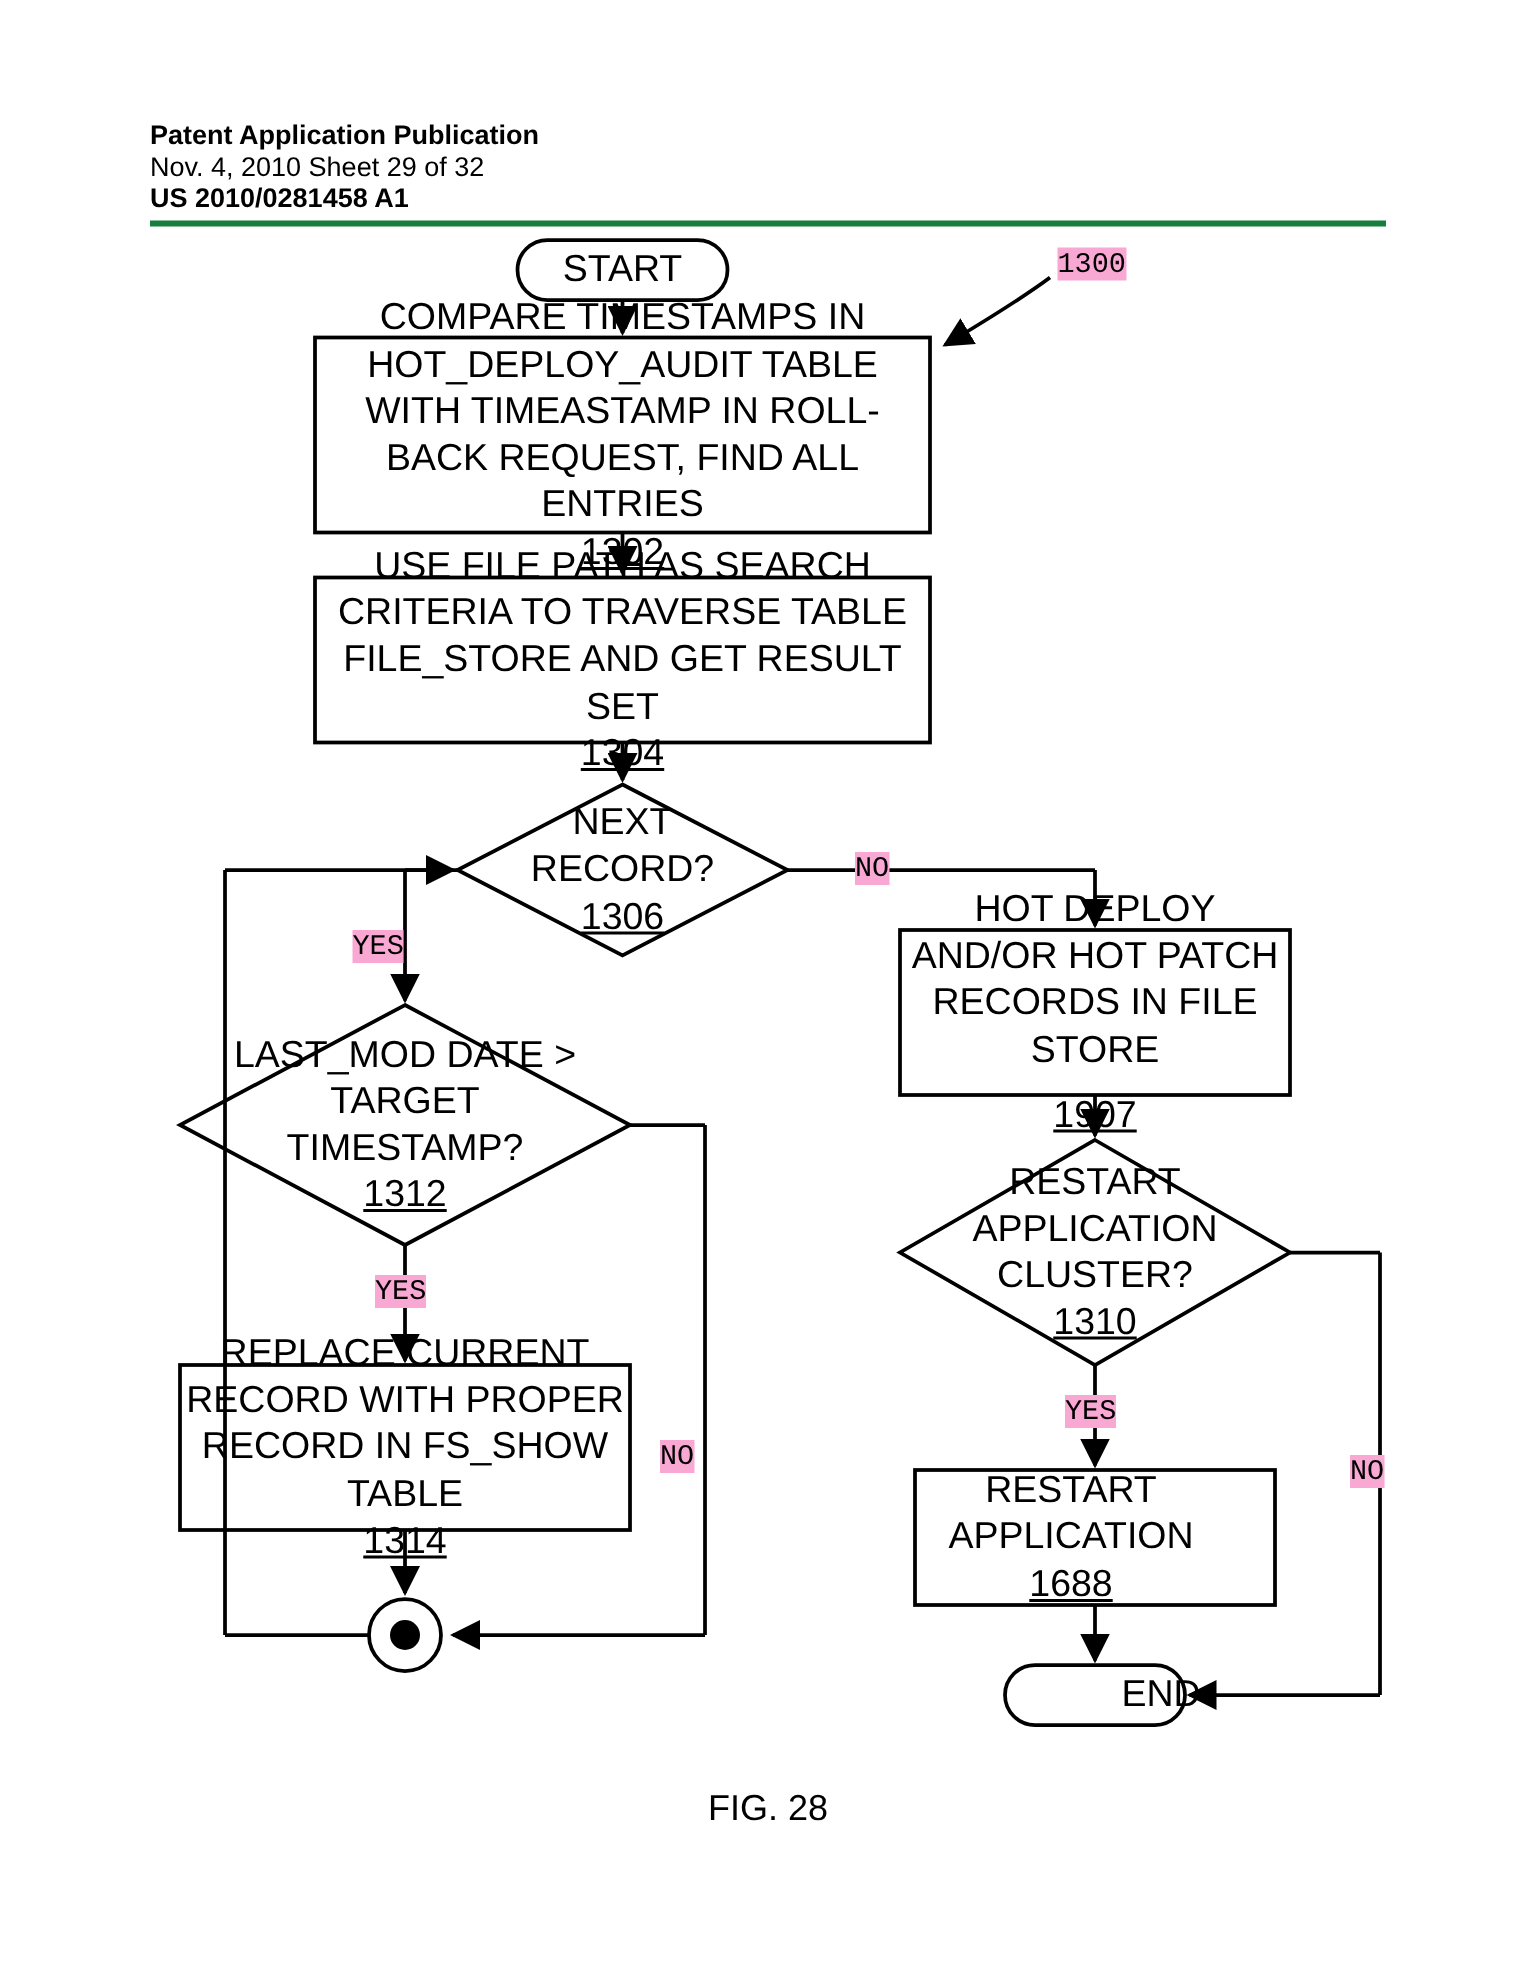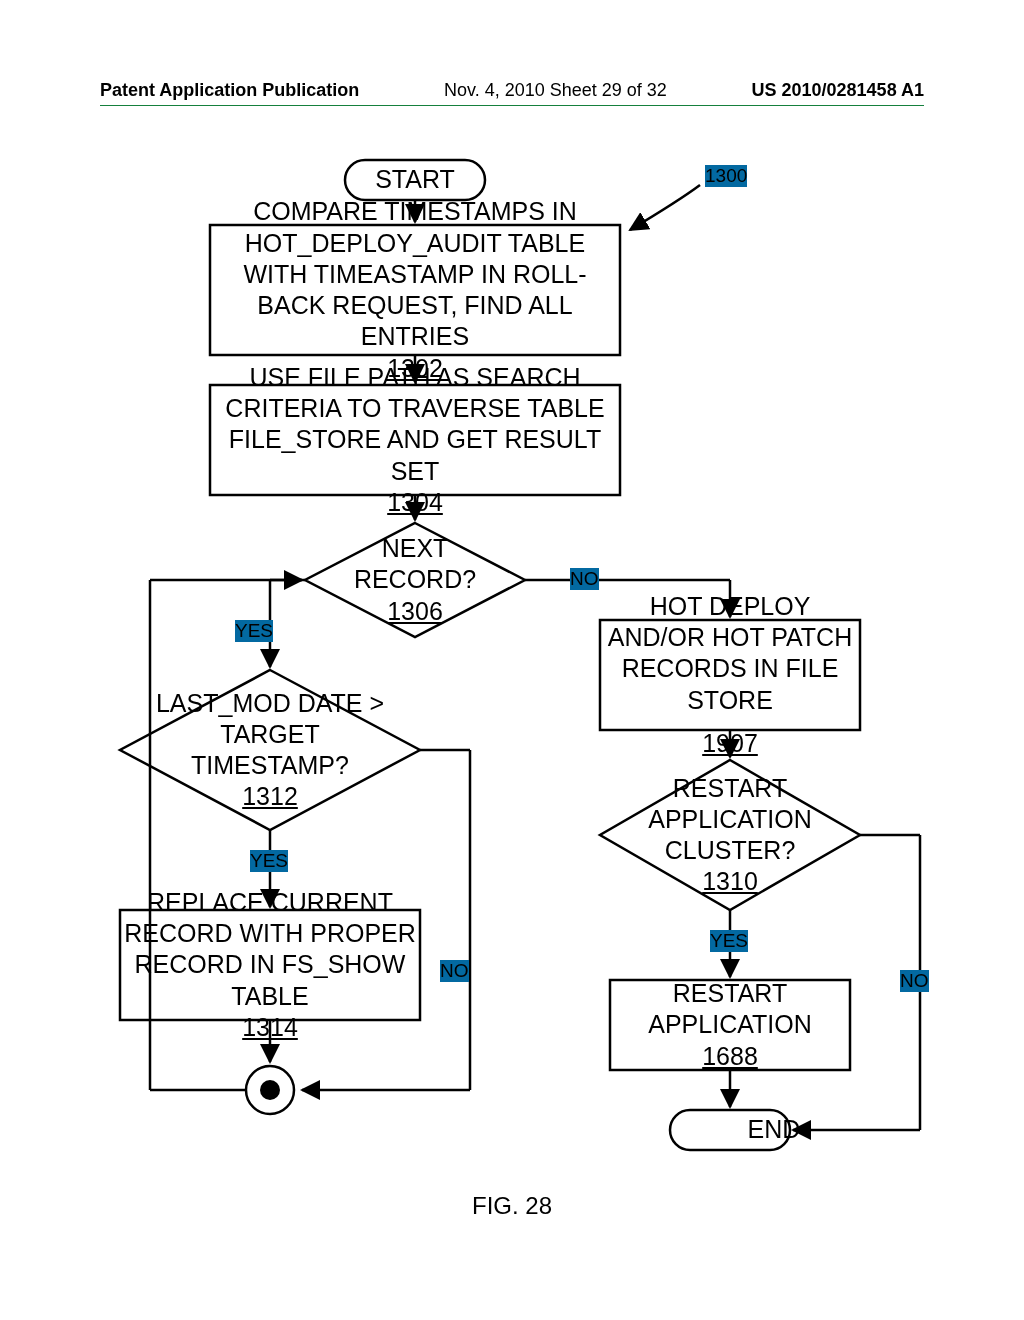--- a/index.html
+++ b/index.html
@@ -9,25 +9,26 @@
     background: #fff;
     width: 1024px;
     height: 1320px;
     position: relative;
   }
   .header {
     position: absolute;
     top: 80px;
     left: 100px;
     right: 100px;
-    border-bottom: 1px solid #15803d;
+    border-bottom: 4px solid #15803d;
     padding-bottom: 4px;
     display: flex;
     justify-content: space-between;
     font-size: 18px;
+    flex-direction: column;
   }
   .header .left { font-weight: bold; }
   .header .mid { font-weight: normal; }
   .header .right { font-weight: bold; }
 
   .canvas {
     position: absolute;
     top: 140px;
     left: 0;
     width: 1024px;
@@ -42,21 +43,22 @@
     line-height: 1.25;
     display: flex;
     flex-direction: column;
     align-items: center;
     justify-content: center;
   }
   .u { text-decoration: underline; }
   .edge-label {
     position: absolute;
     font-size: 19px;
-    background: #0369a1;
+    background: #f9a8d4;
+    font-family: Liberation Mono, monospace;
   }
   .fig {
     position: absolute;
     font-size: 24px;
     bottom: 20px;
     left: 0; right: 0;
     text-align: center;
   }
 </style>
 </head>
@@ -169,21 +171,21 @@
 <div class="node" style="left:630px;top:645px;width:200px;height:100px;">
   <span>RESTART APPLICATION CLUSTER?</span>
   <span class="u">1310</span>
 </div>
 
 <div class="node" style="left:120px;top:775px;width:300px;height:100px;">
   <span>REPLACE CURRENT RECORD WITH PROPER RECORD IN FS_SHOW TABLE</span>
   <span class="u">1314</span>
 </div>
 
-<div class="node" style="left:610px;top:845px;width:208px;height:80px;padding-left:16px;">
+<div class="node" style="left:610px;top:845px;width:208px;height:80px;">
   <span>RESTART APPLICATION</span>
   <span class="u">1688</span>
 </div>
 
 <div class="node" style="left:670px;top:970px;width:120px;height:40px;padding-left:44px;">
   <span>END</span>
 </div>
 
 <div class="edge-label" style="left:570px;top:428px;">NO</div>
 <div class="edge-label" style="left:235px;top:480px;">YES</div>

